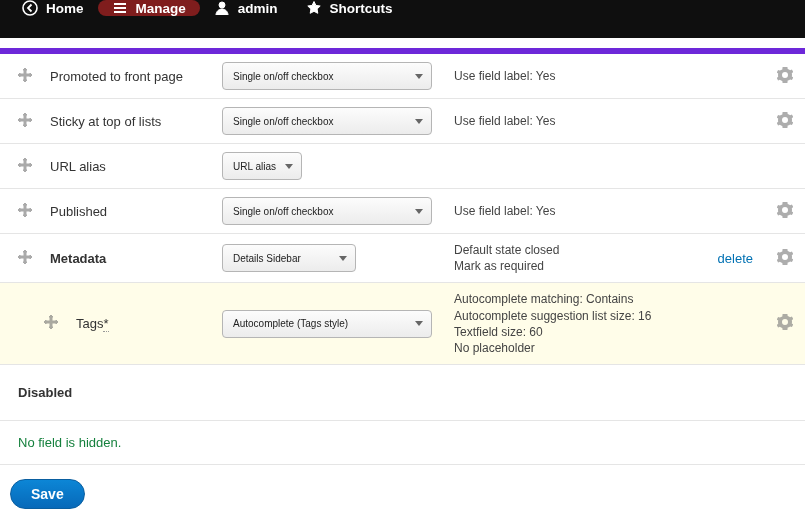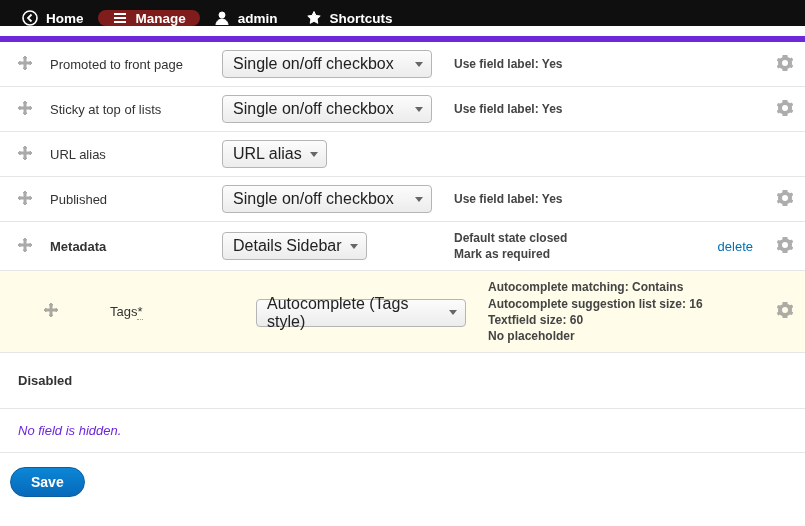--- a/index.html
+++ b/index.html
@@ -6,23 +6,23 @@
   body {
     font-family: "Lucida Grande", "Helvetica Neue", Arial, sans-serif;
     font-size: 13px;
     color: #333;
     background: #fff;
     width: 805px;
   }
   
   .toolbar {
     background: #0f0f0f;
-    height: 26px;
+    height: 38px;
     display: flex;
-    align-items: flex-end;
+    align-items: flex-start;
     padding-left: 8px;
     color: #fff;
   }
   .toolbar-item {
     display: flex;
     align-items: center;
     gap: 8px;
     padding: 0 14px;
     color: #fff;
     font-size: 13.5px;
@@ -65,33 +65,31 @@
     width: 20px;
     flex: 0 0 auto;
   }
   .col-label {
     width: 160px;
     flex: 0 0 auto;
     color: #333;
   }
   .row.indent .col-label {
     width: 134px;
-    margin-left: 34px;
   }
   .col-label.bold { font-weight: bold; }
   .col-widget {
     width: 220px;
     flex: 0 0 auto;
   }
   .col-summary {
     flex: 1 1 auto;
     font-size: 12px;
     color: #444;
     line-height: 1.35;
-    font-weight: bold;
   }
   .col-link {
     flex: 0 0 auto;
   }
   .col-link a {
     color: #0071b3;
     text-decoration: none;
     cursor: pointer;
   }
   .col-gear {
@@ -111,21 +109,21 @@
   
   .sel {
     display: inline-flex;
     align-items: center;
     justify-content: space-between;
     height: 28px;
     border: 1px solid #b5b5b5;
     border-radius: 4px;
     background: linear-gradient(#fcfcfc, #ececec);
     padding: 0 8px 0 10px;
-    font-size: 16px;
+    font-size: 10px;
     color: #222;
     cursor: pointer;
     min-width: 80px;
   }
   .sel.full { width: 210px; }
   .sel .caret {
     margin-left: 8px;
     width: 0; height: 0;
     border-left: 4px solid transparent;
     border-right: 4px solid transparent;
@@ -136,22 +134,21 @@
     display:inline-flex; width:16px; height:16px; opacity:0.6; cursor:pointer;
   }
 
   .section-header {
     padding: 20px 18px;
     font-weight: bold;
     border-bottom: 1px solid #e5e5e5;
   }
   .disabled-msg {
     padding: 14px 18px;
-    font-style: italic;
-    color: #6d28d9;
+    color: #15803d;
     border-bottom: 1px solid #e5e5e5;
   }
 
   .actions {
     padding: 14px 10px;
   }
   .btn-primary {
     background: linear-gradient(#0c86d6, #0769b9);
     border: 1px solid #0a5ea0;
     color: #fff;

